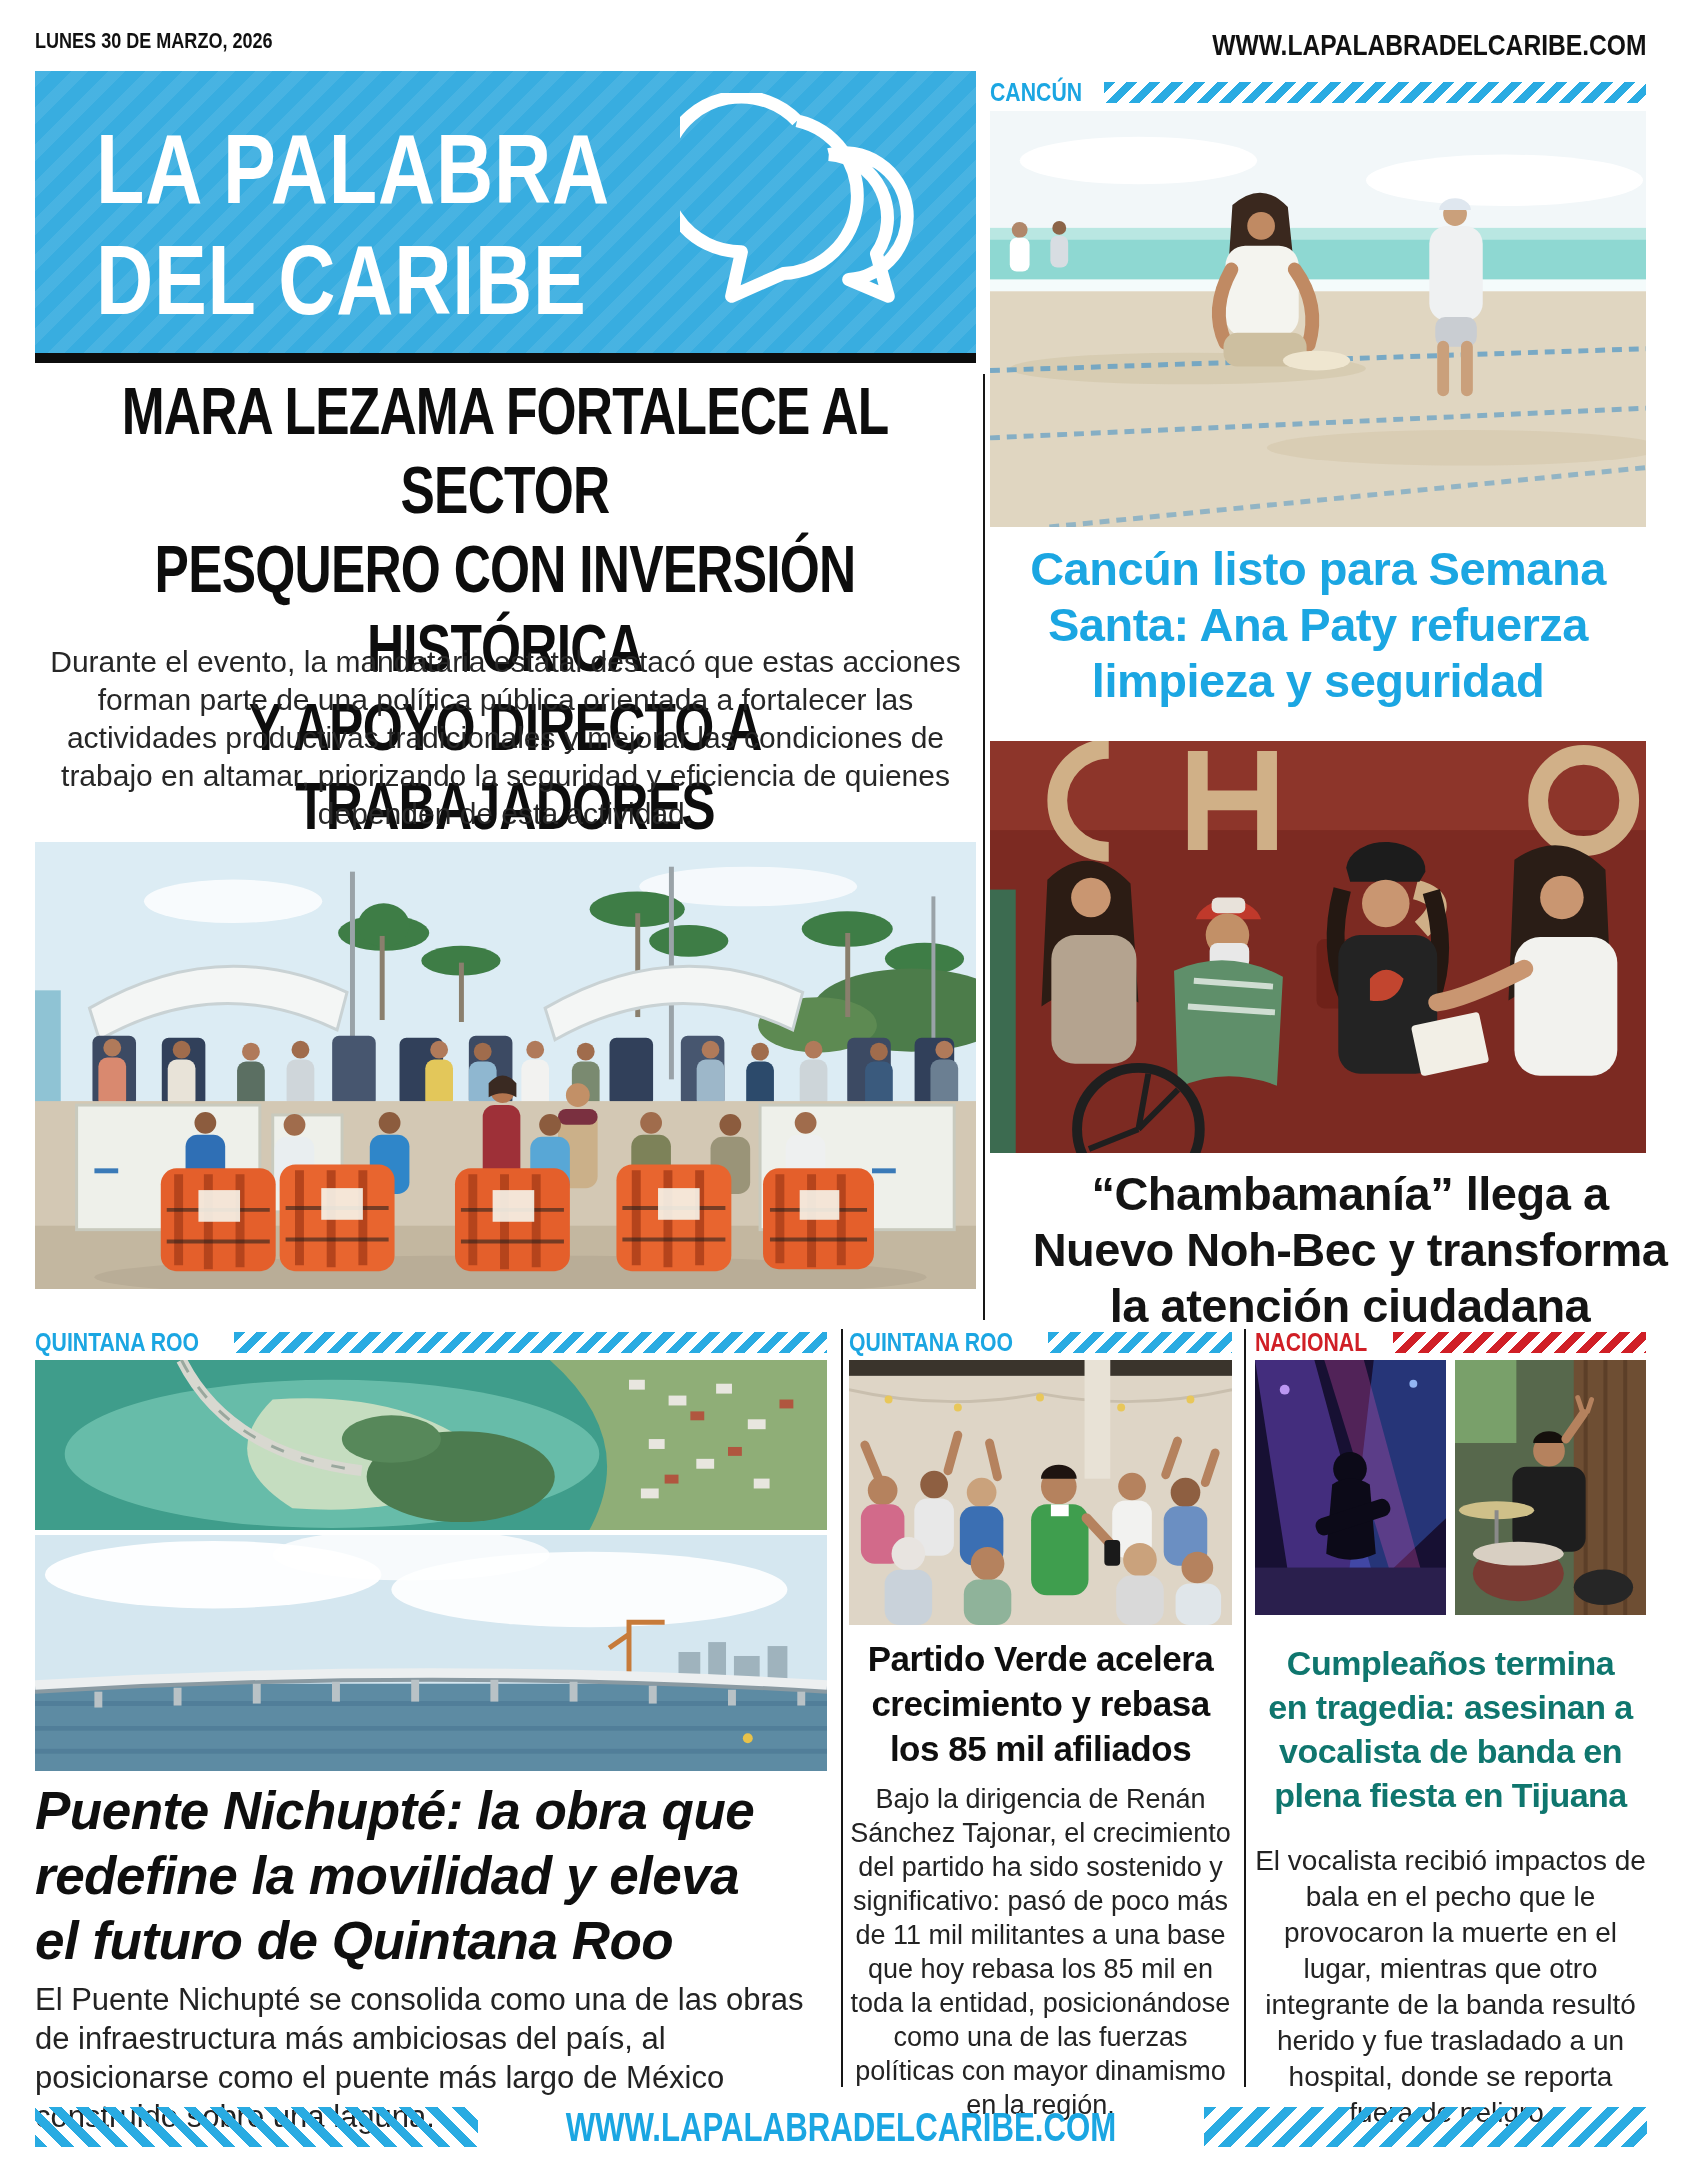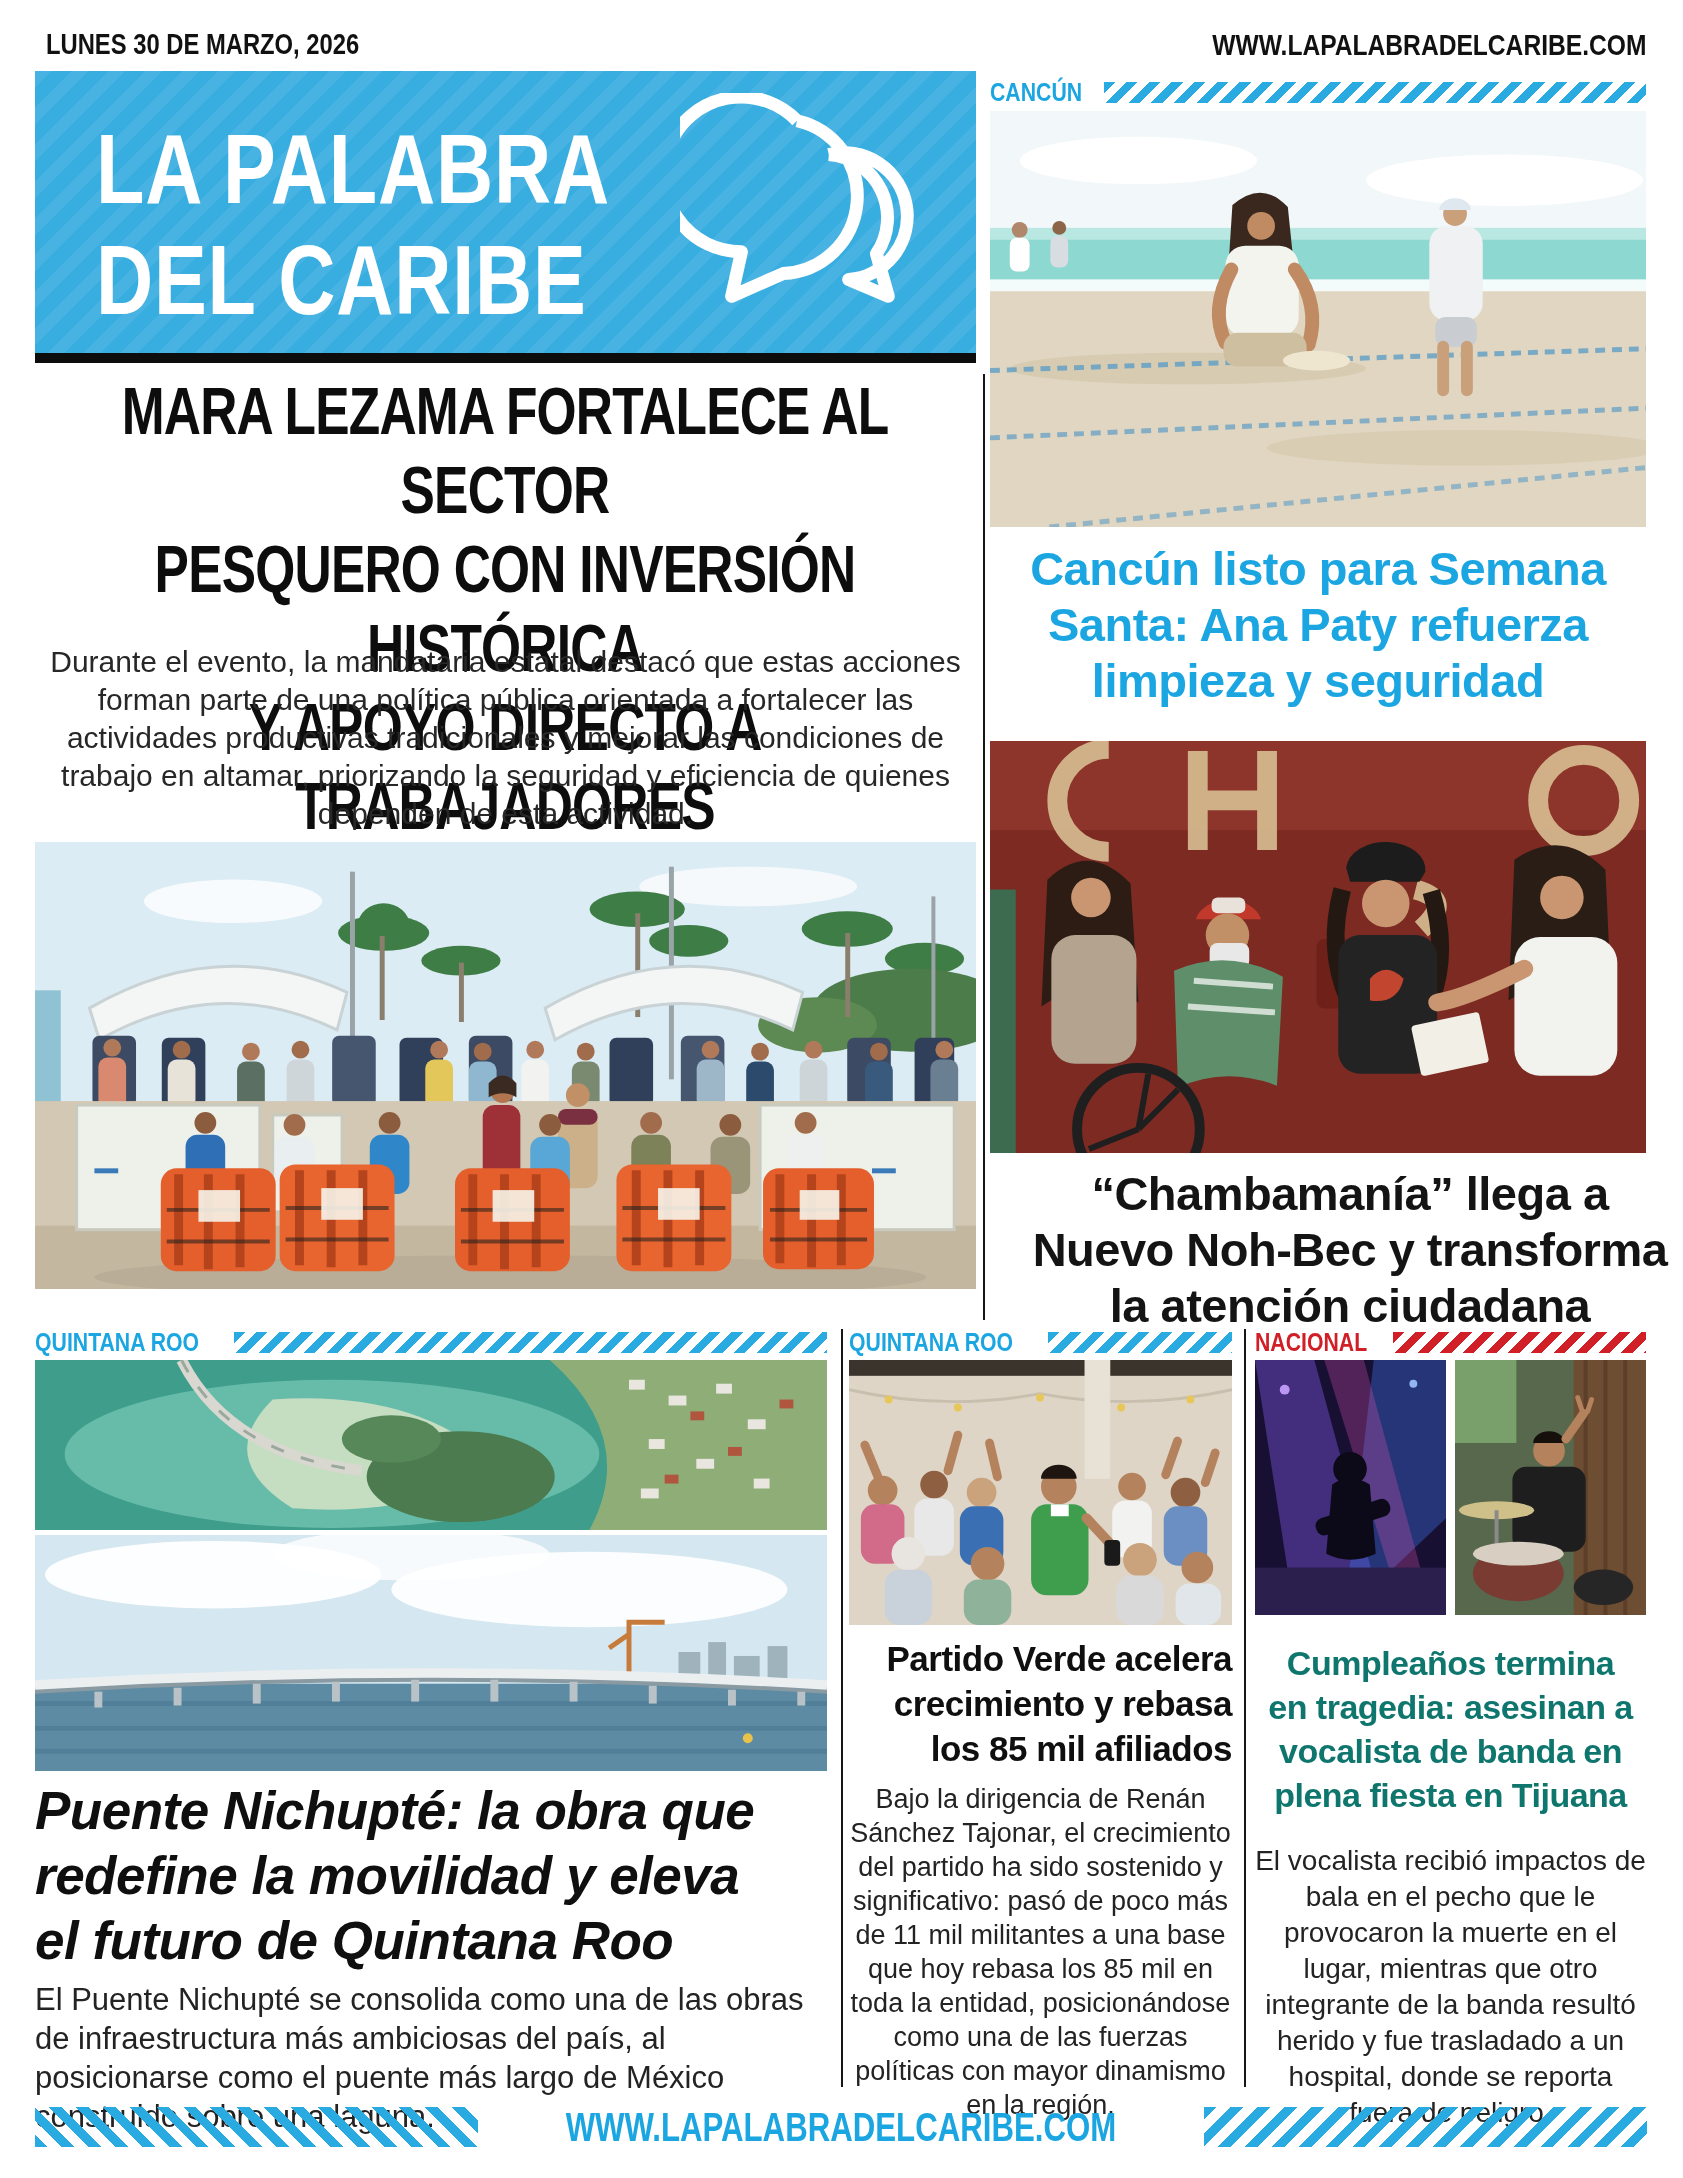--- a/index.html
+++ b/index.html
@@ -3,21 +3,21 @@
 <meta charset="utf-8">
 <style>
   html,body{margin:0;padding:0;background:#ffffff;}
   .page{position:relative;width:1683px;height:2178px;background:#ffffff;overflow:hidden;
         font-family:"Liberation Sans", sans-serif;color:#111;}
   .abs{position:absolute;}
   
   .condL{display:block;transform:scaleX(.82);transform-origin:left center;white-space:nowrap;}
   .condR{display:block;transform:scaleX(.82);transform-origin:right center;white-space:nowrap;}
 
-  .topdate{left:46px;top:28px;font-size:29px;font-weight:bold;letter-spacing:0px;}
+  .topdate{left:35px;top:28px;font-size:22px;font-weight:bold;letter-spacing:0px;}
   .topurl{right:37px;top:28px;font-size:30px;font-weight:bold;text-align:right;}
 
   .masthead{left:35px;top:71px;width:941px;height:282px;background:#38ade0;
     background-image:repeating-linear-gradient(135deg,rgba(255,255,255,.08) 0 12px,rgba(255,255,255,0) 12px 26px);text-decoration:underline;}
   .mast-title{position:absolute;left:61px;top:42px;font-size:99px;line-height:111px;font-weight:bold;
     color:#ffffff;letter-spacing:1px;white-space:pre-line;transform:scaleX(.8);transform-origin:left center;}
   .mast-icon{position:absolute;right:48px;top:22px;width:248px;height:238px;}
   .blackrule{left:35px;top:353px;width:941px;height:10px;background:#0d0d0d;}
 
   .lead-head{left:-99px;top:372px;width:1208px;text-align:center;font-size:66px;line-height:79px;
@@ -38,21 +38,21 @@
   .photo{position:absolute;overflow:hidden;background:#d8d8d8;}
   .photo svg{display:block;width:100%;height:100%;}
 
   .h-cyan{left:990px;top:541px;width:656px;text-align:center;font-size:47px;line-height:56px;
     font-weight:bold;color:#1ba6e2;white-space:pre-line;letter-spacing:-0.5px;}
   .h-playa{left:1022px;top:1166px;width:656px;text-align:center;font-size:47px;line-height:56px;
     font-weight:bold;color:#141414;white-space:pre-line;letter-spacing:-0.5px;}
   .h-puente{left:35px;top:1778px;width:802px;text-align:left;font-size:53px;line-height:65px;
     font-weight:bold;color:#0f0f0f;white-space:pre-line;letter-spacing:-0.5px;font-style:italic;}
   .b-puente{left:35px;top:1980px;width:792px;font-size:31px;line-height:39px;color:#232323;}
-  .h-pvem{left:849px;top:1636px;width:383px;text-align:right;font-size:35px;line-height:45px;
+  .h-pvem{left:849px;top:1636px;width:383px;text-align:center;font-size:35px;line-height:45px;
     font-weight:bold;color:#0f0f0f;white-space:pre-line;letter-spacing:-0.5px;}
   .b-pvem{left:849px;top:1782px;width:383px;text-align:center;font-size:27px;line-height:34px;color:#232323;}
   .h-nac{left:1255px;top:1641px;width:391px;text-align:center;font-size:34px;line-height:44px;
     font-weight:bold;color:#0f766e;white-space:pre-line;letter-spacing:-0.5px;}
   .b-nac{left:1255px;top:1843px;width:391px;text-align:center;font-size:28px;line-height:36px;color:#232323;}
 
   .footer{left:35px;top:2105px;width:1612px;height:44px;display:flex;align-items:center;}
   .f-stripe{flex:1;height:40px;}
   .f-left{background:repeating-linear-gradient(45deg,#29abe2 0 9px,rgba(255,255,255,0) 9px 19px);}
   .f-right{background:repeating-linear-gradient(135deg,#29abe2 0 9px,rgba(255,255,255,0) 9px 19px);}

